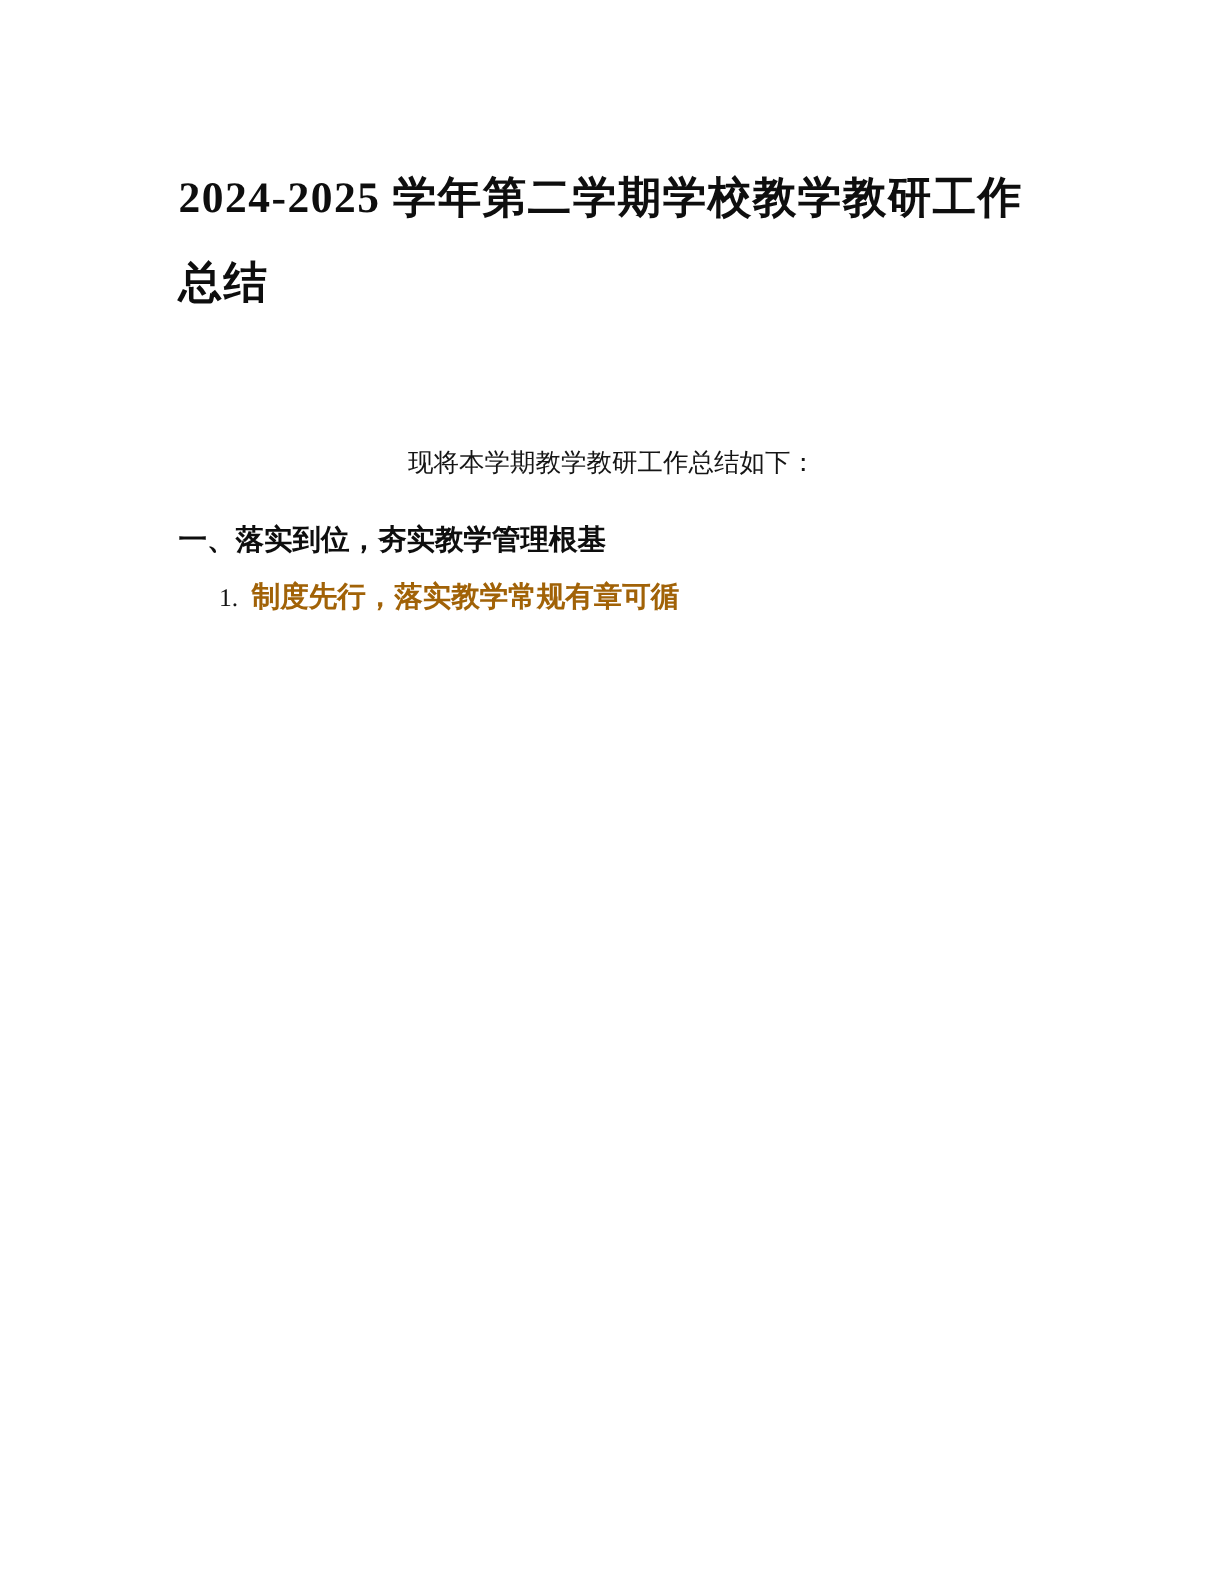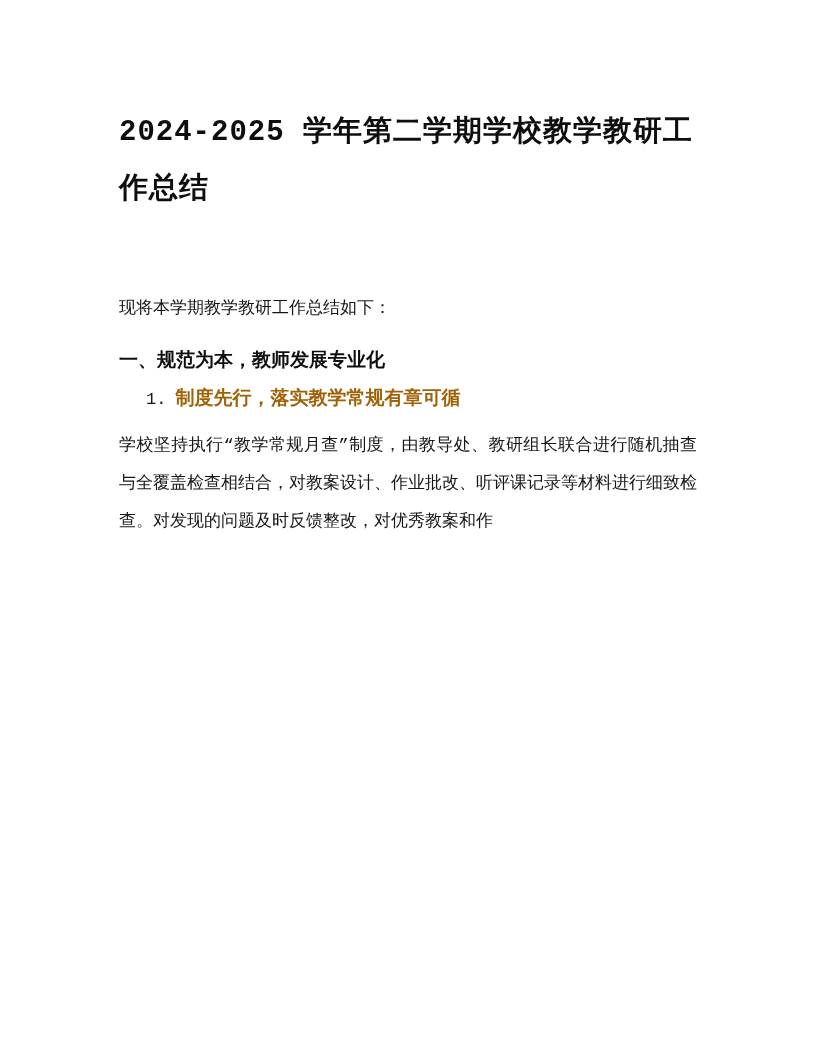--- a/index.html
+++ b/index.html
@@ -9,21 +9,21 @@
   }
   .doc-page {
     position: relative;
     width: 816px;
     height: 1056px;
     margin: 0 auto;
     box-sizing: border-box;
     padding: 104px 119px 0 119px;
     background: #ffffff;
     overflow: hidden;
-    font-family: Liberation Mono, monospace;
+    font-family: Liberation Serif, serif;
     color: #151515;
   }
   .doc-title {
     font-size: 29px;
     line-height: 57px;
     font-weight: 700;
     letter-spacing: 1px;
     margin: 0 0 72px 0;
     color: #0e0e0e;
     text-align: left;
@@ -31,21 +31,21 @@
   .body-para {
     font-size: 17px;
     line-height: 38px;
     text-align: justify;
     margin: 0 0 4px 0;
     word-break: break-all;
   }
   .lead-in {
     font-size: 17px;
     line-height: 38px;
-    text-align: left;
+    text-align: center;
     margin: 0 0 4px 0;
   }
   .section-heading {
     font-size: 19px;
     line-height: 38px;
     font-weight: 700;
     margin: 14px 0 0 0;
     color: #0e0e0e;
   }
   .numbered-subheading {
@@ -67,22 +67,21 @@
 </head>
 <body>
 
 <div class="doc-page">
 
   <h1 class="doc-title">2024-2025 学年第二学期学校教学教研工作总结</h1>
 
 
   <p class="lead-in">现将本学期教学教研工作总结如下：</p>
 
-  <h2 class="section-heading">一、规范为本，教师发展专业化</h2>
+  <h2 class="section-heading">一、落实到位，夯实教学管理根基</h2>
 
   <div class="numbered-subheading">
     <span class="num">1.</span><span class="subtitle">制度先行，落实教学常规有章可循</span>
   </div>
 
 
-  <p class="body-para">学校坚持执行“教学常规月查”制度，由教导处、教研组长联合进行随机抽查与全覆盖检查相结合，对教案设计、作业批改、听评课记录等材料进行细致检查。对发现的问题及时反馈整改，对优秀教案和作</p>
 
 </div>
 
 </body></html>

